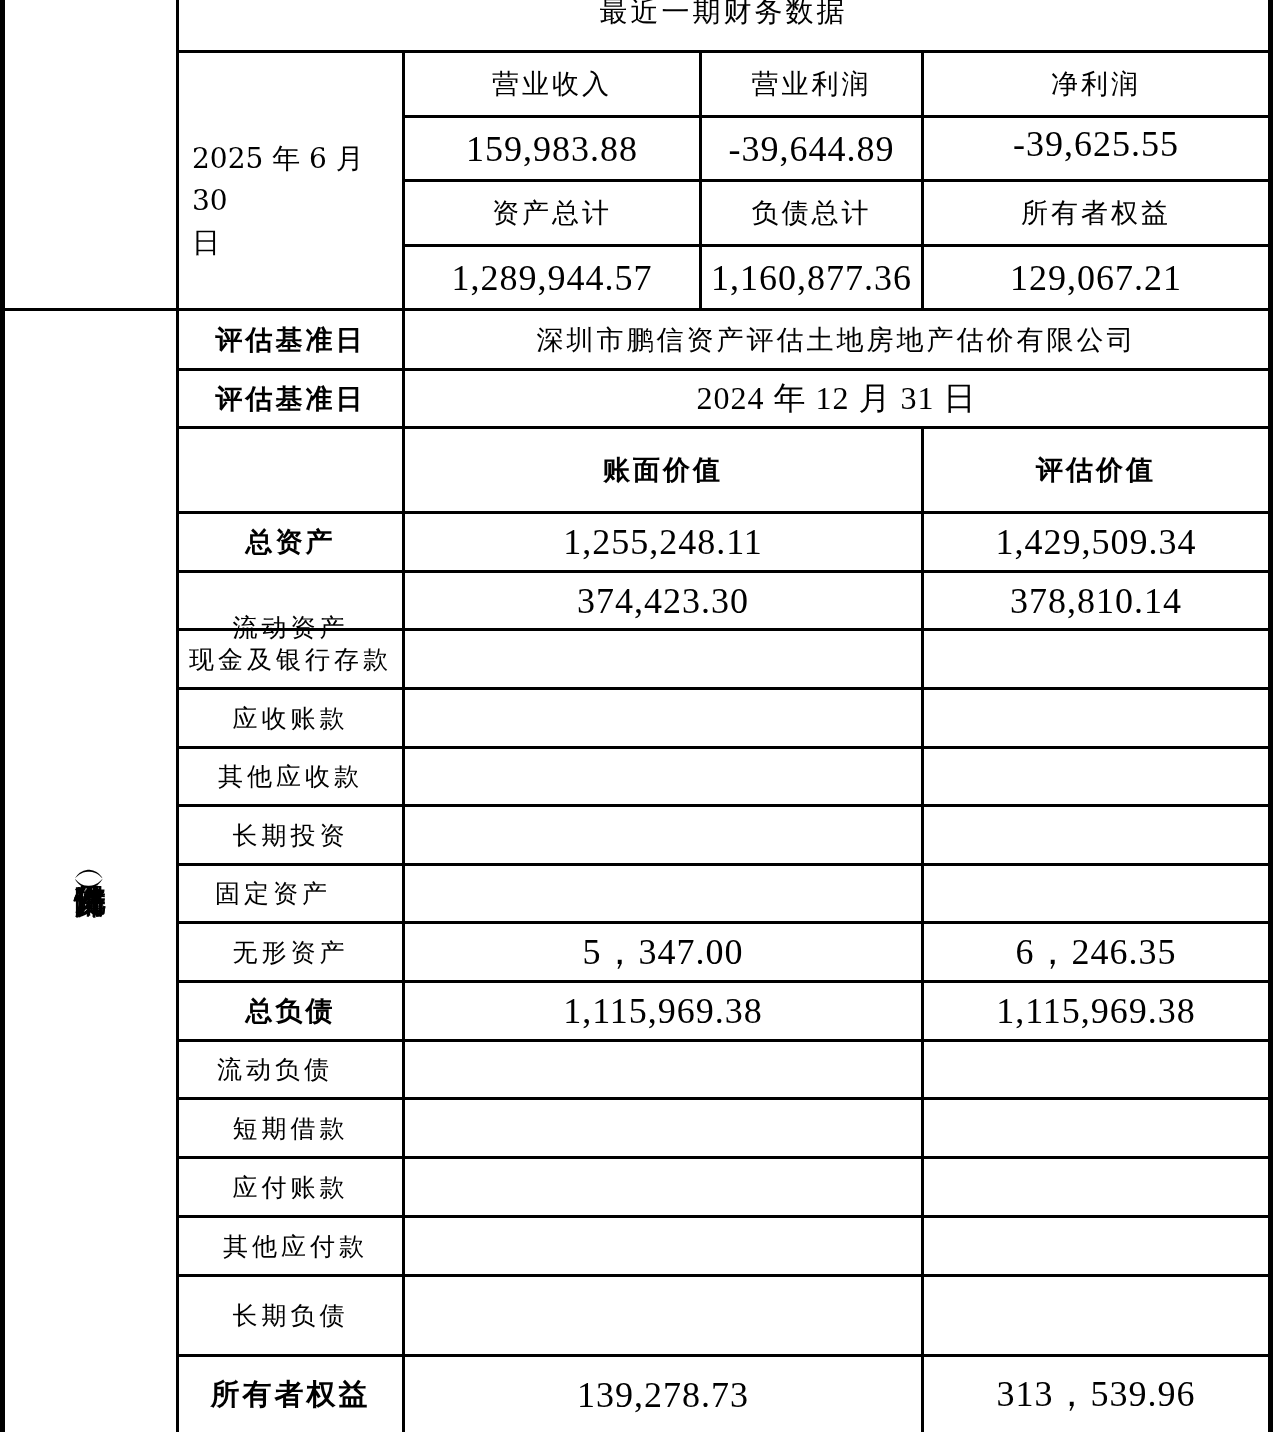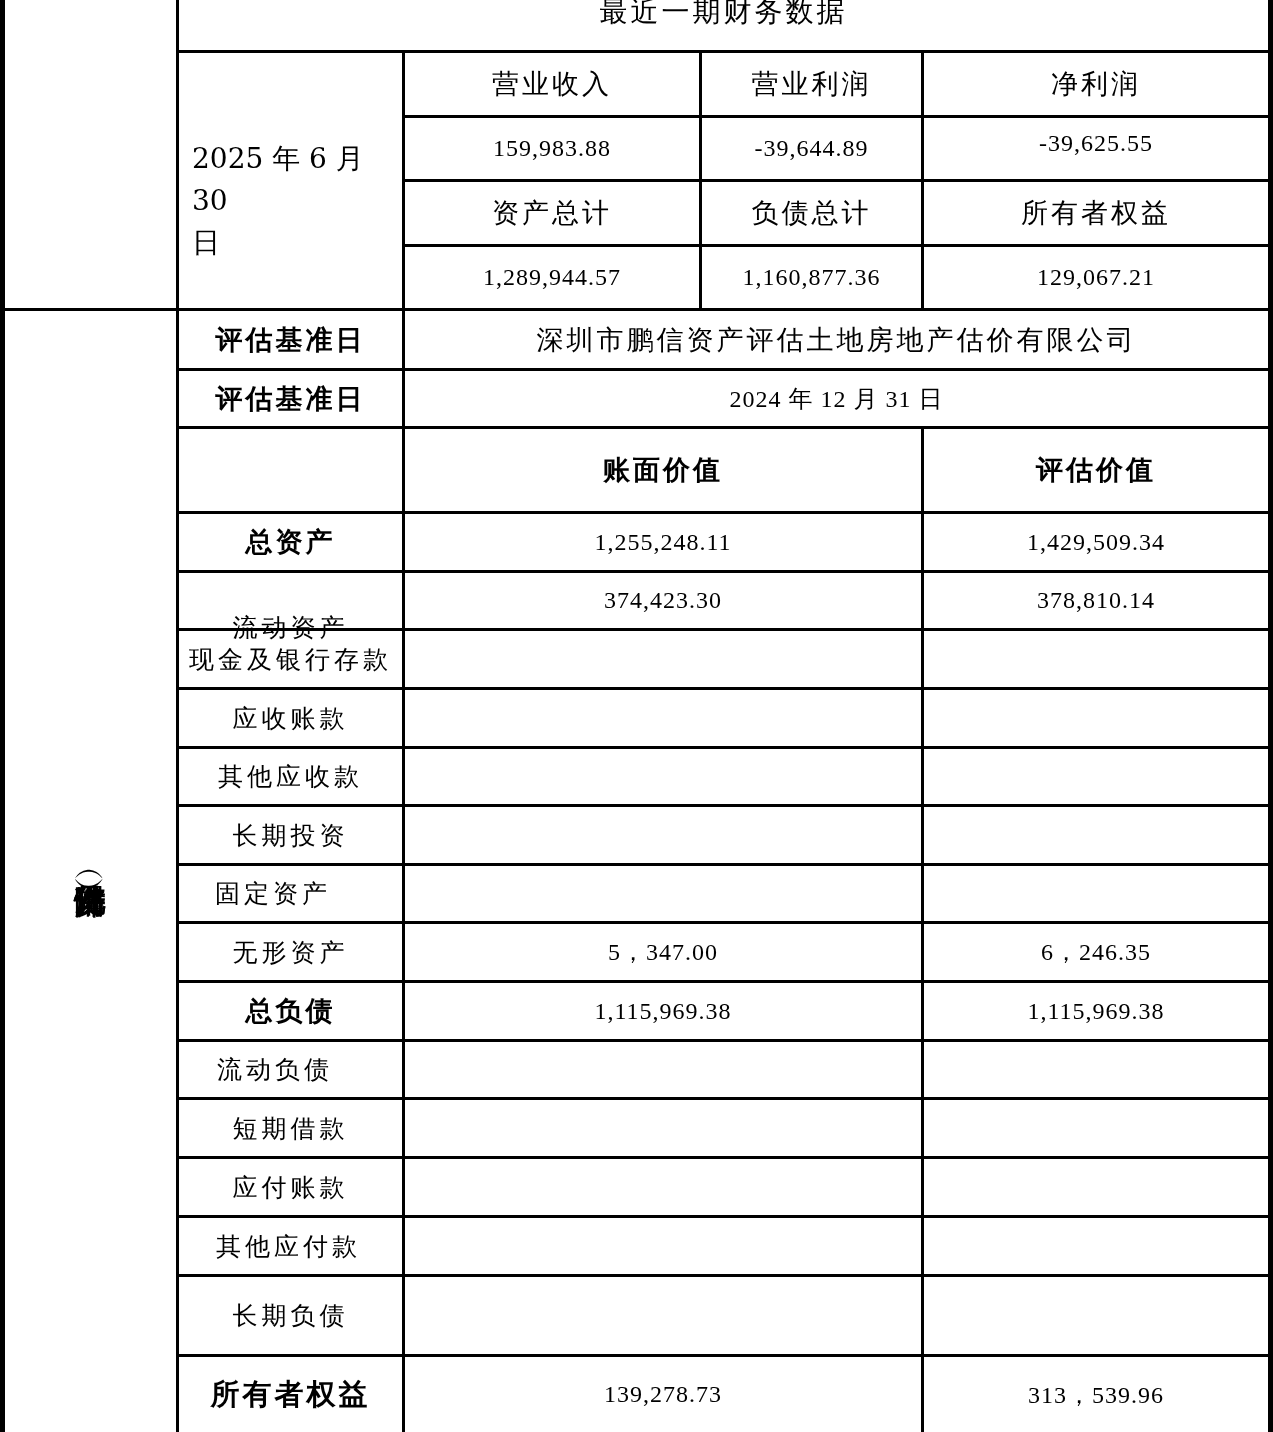--- a/index.html
+++ b/index.html
@@ -2,21 +2,21 @@
 <html><head>
 <meta charset="utf-8">
 <style>
   html, body { margin: 0; padding: 0; background: #ffffff; }
   body { width: 1273px; height: 1432px; position: relative; overflow: hidden;
          font-family: "DejaVu Serif", "Liberation Serif", serif; color: #000; }
   .hl { position: absolute; background: #000; height: 3px; }
   .vl { position: absolute; background: #000; width: 3px; }
   .cell { position: absolute; display: flex; align-items: center; justify-content: center;
           font-size: 27px; letter-spacing: 3px; white-space: nowrap; }
-  .num { font-family: "Liberation Serif", "DejaVu Serif", serif; font-size: 24px; letter-spacing: 1px; }
+  .num { font-family: "Liberation Serif", "DejaVu Serif", serif; font-size: 36px; letter-spacing: 1px; }
   .bold { font-weight: bold; }
   .label-sm { font-size: 25px; letter-spacing: 4px; }
   .vert { position: absolute; writing-mode: vertical-rl; text-orientation: upright;
           font-size: 32px; letter-spacing: 0px; display: flex; align-items: center; justify-content: center; }
   .date-top { position: absolute; font-size: 28px; line-height: 42px; white-space: normal; }
 </style>
 </head>
 <body>
 
 <div class="vl" style="left:0;top:0;height:1432px;width:5px;"></div>
@@ -73,21 +73,21 @@
 <div class="cell num" style="left:405px;top:247px;width:294px;height:61px;">1,289,944.57</div>
 <div class="cell num" style="left:702px;top:247px;width:219px;height:61px;">1,160,877.36</div>
 <div class="cell num" style="left:924px;top:247px;width:344px;height:61px;">129,067.21</div>
 
 <div class="vert" style="left:5px;top:640px;width:171px;height:440px;">资产评估情况（详见附件）</div>
 
 <div class="cell bold" style="left:179px;top:311px;width:223px;height:57px;">评估基准日</div>
 <div class="cell" style="left:405px;top:311px;width:863px;height:57px;">深圳市鹏信资产评估土地房地产估价有限公司</div>
 
 <div class="cell bold" style="left:179px;top:371px;width:223px;height:55px;">评估基准日</div>
-<div class="cell num" style="left:405px;top:371px;width:863px;height:55px;font-size:24px;">2024 年 12 月 31 日</div>
+<div class="cell num" style="left:405px;top:371px;width:863px;height:55px;font-size:32px;">2024 年 12 月 31 日</div>
 
 <div class="cell bold" style="left:405px;top:429px;width:516px;height:82px;">账面价值</div>
 <div class="cell bold" style="left:924px;top:429px;width:344px;height:82px;">评估价值</div>
 
 <div class="cell bold" style="left:179px;top:514px;width:223px;height:56px;">总资产</div>
 <div class="cell num" style="left:405px;top:514px;width:516px;height:56px;">1,255,248.11</div>
 <div class="cell num" style="left:924px;top:514px;width:344px;height:56px;">1,429,509.34</div>
 
 <div class="cell label-sm" style="left:179px;top:600px;width:223px;height:55px;">流动资产</div>
 <div class="cell num" style="left:405px;top:573px;width:516px;height:55px;">374,423.30</div>
@@ -126,21 +126,21 @@
 <div class="cell num" style="left:924px;top:1042px;width:344px;height:55px;"></div>
 
 <div class="cell label-sm" style="left:179px;top:1100px;width:223px;height:56px;">短期借款</div>
 <div class="cell num" style="left:405px;top:1100px;width:516px;height:56px;"></div>
 <div class="cell num" style="left:924px;top:1100px;width:344px;height:56px;"></div>
 
 <div class="cell label-sm" style="left:179px;top:1159px;width:223px;height:56px;">应付账款</div>
 <div class="cell num" style="left:405px;top:1159px;width:516px;height:56px;"></div>
 <div class="cell num" style="left:924px;top:1159px;width:344px;height:56px;"></div>
 
-<div class="cell label-sm" style="left:177px;top:1218px;width:223px;height:56px;">其他应付款</div>
+<div class="cell label-sm" style="left:184px;top:1218px;width:223px;height:56px;">其他应付款</div>
 <div class="cell num" style="left:405px;top:1218px;width:516px;height:56px;"></div>
 <div class="cell num" style="left:924px;top:1218px;width:344px;height:56px;"></div>
 
 <div class="cell label-sm" style="left:179px;top:1277px;width:223px;height:77px;">长期负债</div>
 <div class="cell num" style="left:405px;top:1277px;width:516px;height:77px;"></div>
 <div class="cell num" style="left:924px;top:1277px;width:344px;height:77px;"></div>
 
 <div class="cell bold" style="left:179px;top:1357px;width:223px;height:75px;font-size:29px;">所有者权益</div>
 <div class="cell num" style="left:405px;top:1357px;width:516px;height:75px;">139,278.73</div>
 <div class="cell num" style="left:924px;top:1357px;width:344px;height:75px;">313，539.96</div>

